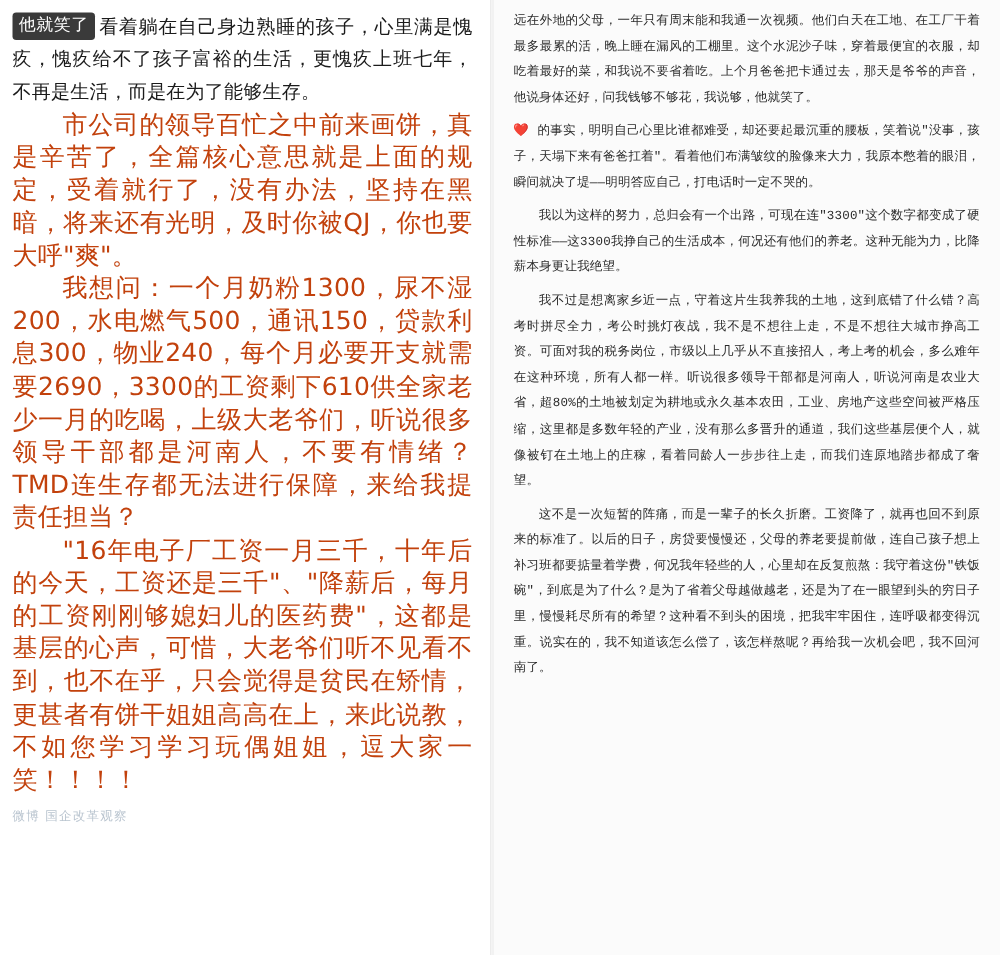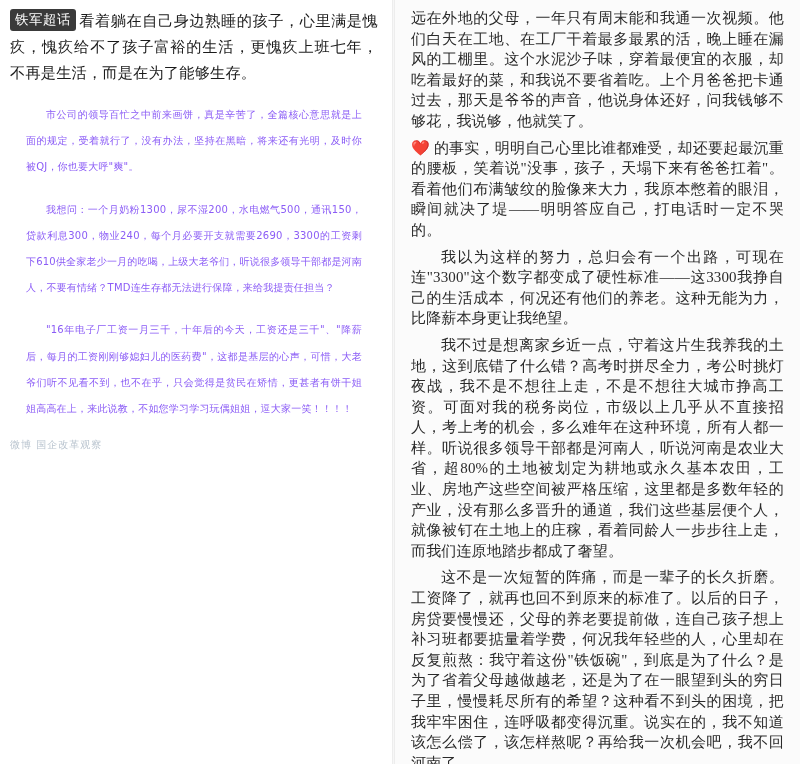--- a/index.html
+++ b/index.html
@@ -57,59 +57,59 @@
     color: #ffffff;
     font-size: 13.5px;
     line-height: 19px;
     padding: 1px 5px 2px 5px;
     border-radius: 3px;
     margin-right: 3px;
     vertical-align: 2px;
     letter-spacing: 0.5px;
   }
   .p-left {
-    font-size: 10px;
+    font-size: 20px;
     line-height: 26.2px;
-    color: #8b5cf6;
+    color: #c2410c;
     letter-spacing: 0.2px;
     text-align: justify;
     text-indent: 2em;
-    margin: 16px;
+    margin: 0;
   }
   .watermark {
     color: #b9c4cf;
     font-size: 10px;
     letter-spacing: 1px;
     margin-top: 10px;
   }
   
   .p-right {
-    font-size: 15px;
+    font-size: 10px;
     line-height: 20.6px;
     color: #2a2a2a;
     letter-spacing: 0.15px;
     text-align: justify;
     text-indent: 0;
     margin: 0 0 6px 0;
-    font-family: Liberation Serif, serif;
+    font-family: Liberation Mono, monospace;
   }
   .p-right.indent {
     text-indent: 2em;
   }
   .right-inner {
     padding-left: 4px;
   }
 </style>
 </head>
 <body>
 
 <div class="page">
 
   <div class="col col-left">
-    <p class="lead-line"><span class="badge">铁军超话</span><span>看着躺在自己身边熟睡的孩子，心里满是愧疚，愧疚给不了孩子富裕的生活，更愧疚上班七年，不再是生活，而是在为了能够生存。</span></p>
+    <p class="lead-line"><span class="badge">他就笑了</span><span>看着躺在自己身边熟睡的孩子，心里满是愧疚，愧疚给不了孩子富裕的生活，更愧疚上班七年，不再是生活，而是在为了能够生存。</span></p>
     <p class="p-left">市公司的领导百忙之中前来画饼，真是辛苦了，全篇核心意思就是上面的规定，受着就行了，没有办法，坚持在黑暗，将来还有光明，及时你被QJ，你也要大呼"爽"。</p>
     <p class="p-left">我想问：一个月奶粉1300，尿不湿200，水电燃气500，通讯150，贷款利息300，物业240，每个月必要开支就需要2690，3300的工资剩下610供全家老少一月的吃喝，上级大老爷们，听说很多领导干部都是河南人，不要有情绪？TMD连生存都无法进行保障，来给我提责任担当？</p>
     <p class="p-left">"16年电子厂工资一月三千，十年后的今天，工资还是三千"、"降薪后，每月的工资刚刚够媳妇儿的医药费"，这都是基层的心声，可惜，大老爷们听不见看不到，也不在乎，只会觉得是贫民在矫情，更甚者有饼干姐姐高高在上，来此说教，不如您学习学习玩偶姐姐，逗大家一笑！！！！</p>
     <div class="watermark">微博 国企改革观察</div>
   </div>
 
   <div class="col-divider"></div>
 
   <div class="col col-right">
     <div class="right-inner">

